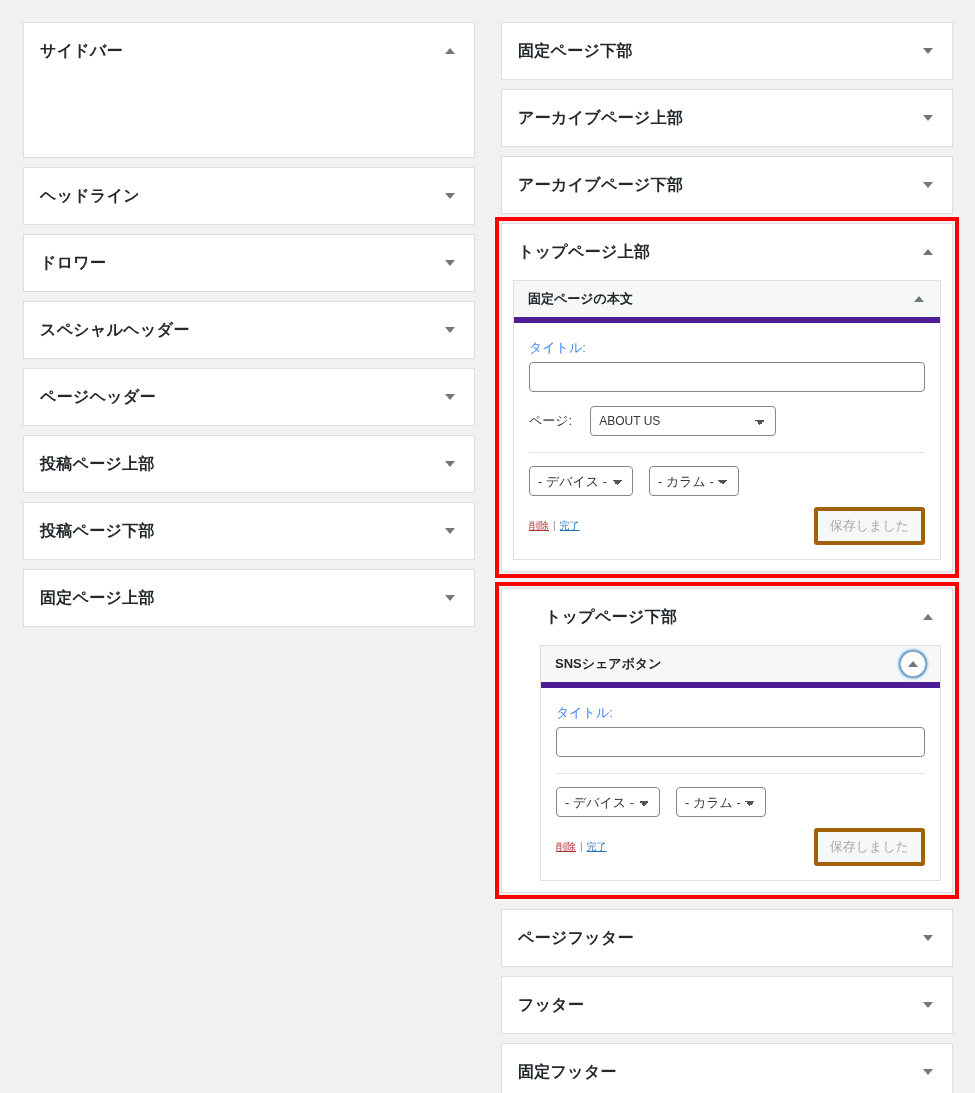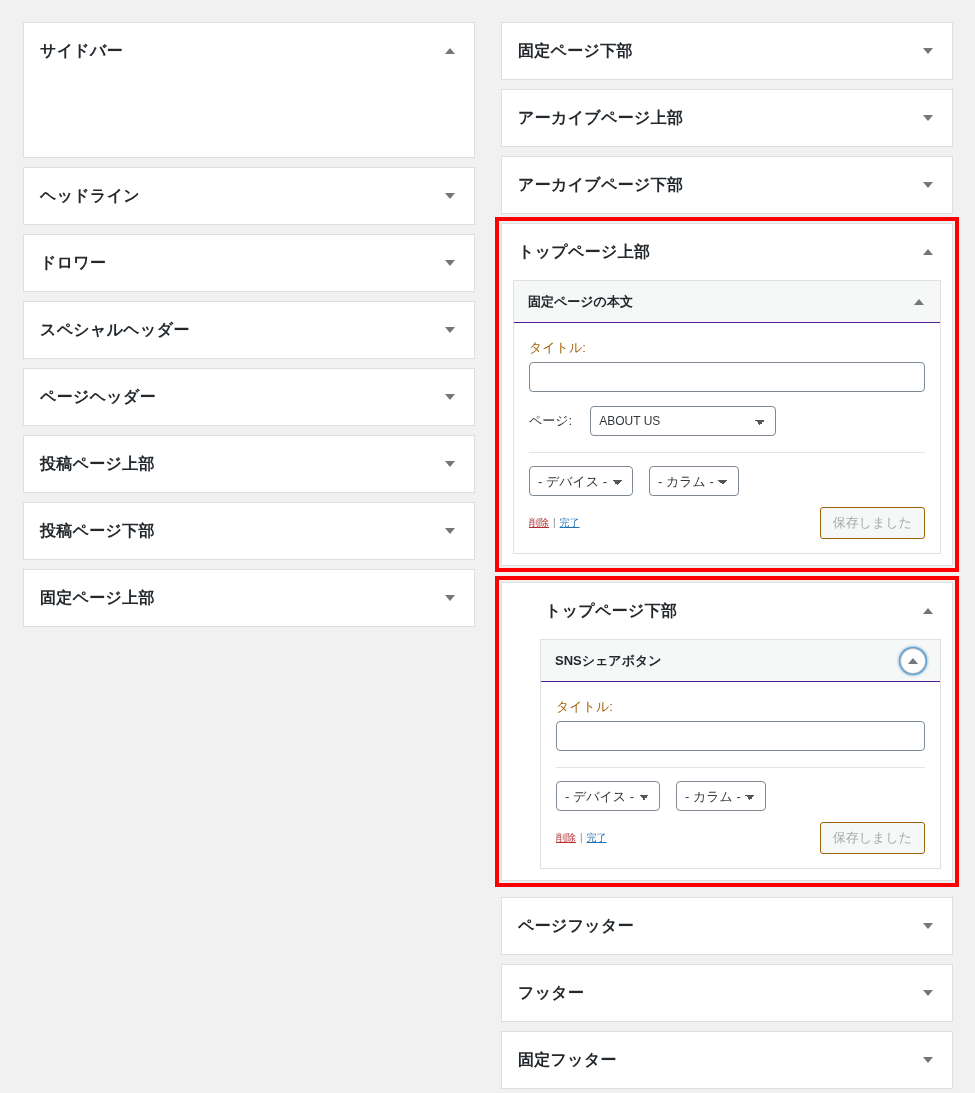--- a/index.html
+++ b/index.html
@@ -73,21 +73,21 @@
     padding: 0 11px 11px 11px;
   }
 
   
   .widget {
     border: 1px solid #e0e0e0;
     background: #ffffff;
   }
   .widget-head {
     background: #f6f7f7;
-    border-bottom: 1px solid #4c1d95;
+    border-bottom: 6px solid #4c1d95;
     height: 42px;
     display: flex;
     align-items: center;
     justify-content: space-between;
     padding: 0 14px;
     cursor: pointer;
     user-select: none;
   }
   .widget-title {
     font-size: 13px;
@@ -117,21 +117,21 @@
     border-left: 5px solid transparent;
     border-right: 5px solid transparent;
     border-bottom: 6px solid #72777c;
   }
 
   .widget-content {
     padding: 16px 15px 14px 15px;
   }
   .field-label {
     font-size: 13px;
-    color: #a16207;
+    color: #3b82f6;
     display: block;
     margin-bottom: 5px;
   }
   .text-input {
     width: 100%;
     height: 30px;
     border: 1px solid #7e8993;
     border-radius: 4px;
     padding: 0 8px;
     font-size: 14px;
@@ -201,21 +201,21 @@
   .link-done {
     color: #2271b1;
     text-decoration: underline;
     cursor: pointer;
   }
   .btn-saved {
     font-family: "Liberation Sans", sans-serif;
     font-size: 13px;
     color: #a7aaad;
     background: #f6f7f7;
-    border: 1px solid #a16207;
+    border: 4px solid #a16207;
     border-radius: 3px;
     padding: 6px 12px;
     cursor: default;
   }
 </style>
 </head>
 <body>
 
 <div id="page">
 

